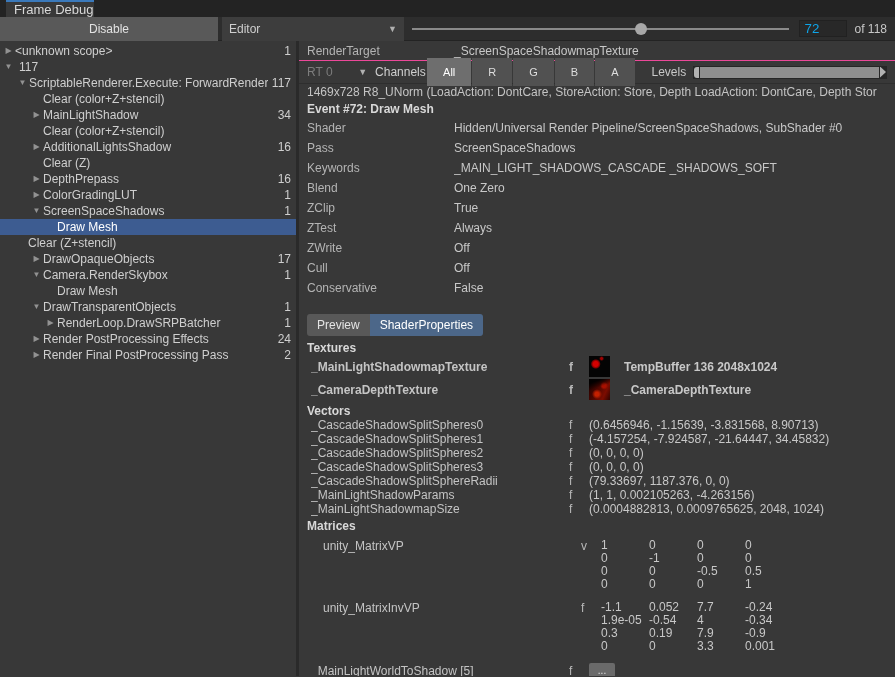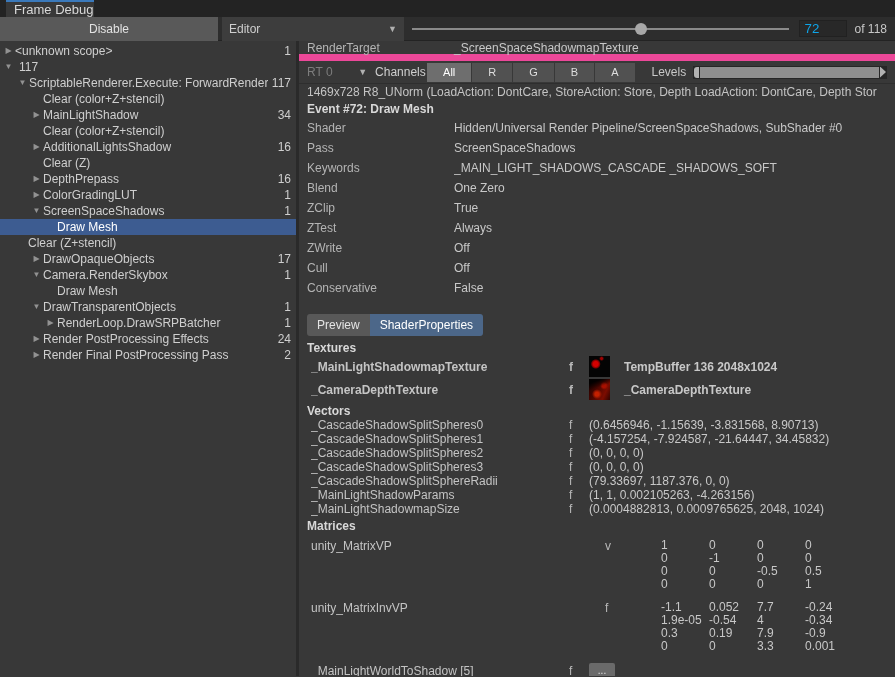--- a/index.html
+++ b/index.html
@@ -32,26 +32,26 @@
   .tree { width:299px; border-right:3px solid #2a2a2a; padding-top:2px; overflow:hidden; background:#383838; }
   .tree-row { height:16px; line-height:16px; display:flex; align-items:center; white-space:nowrap; color:#cfcfcf; }
   .tree-row.selected { background:var(--c-selection,#3d5c91); color:#fff; }
   .arrow { width:13px; flex:none; text-align:center; color:#929292; font-size:8px; }
   .tree-row.selected .arrow { color:#d8d8d8; }
   .tree-label { flex:1; overflow:hidden; }
   .tree-count { flex:none; min-width:20px; text-align:right; padding-right:5px; padding-left:4px; }
 
   
   .detail { flex:1; overflow:hidden; background:#383838; }
-  .rt-row { height:20px; display:flex; align-items:center; padding:0 8px; border-bottom:7px solid #ec4899; }
+  .rt-row { height:20px; display:flex; align-items:center; padding:0 8px; border-bottom:1px solid #ec4899; }
   .rt-label { width:147px; flex:none; color:#b4b4b4; }
   .channels-row { height:23px; display:flex; align-items:center; padding:0 8px; border-bottom:1px solid #2e2e2e; }
   .rt-select { width:62px; display:flex; align-items:center; color:#7d7d7d; margin-right:8px; }
   .channels-label { width:52px; flex:none; color:#cfcfcf; }
-  .ch-btn { min-width:23px; height:19px; background:#515151; color:#dedede; display:flex; align-items:center;
+  .ch-btn { min-width:23px; height:28px; background:#515151; color:#dedede; display:flex; align-items:center;
             justify-content:center; margin-right:1px; font-size:11px; padding:0 16px; }
   .ch-btn.selected { background:#6e6e6e; color:#fff; }
   .levels-label { margin-left:16px; margin-right:7px; }
   .levels-slider { width:200px; height:13px; display:flex; align-items:center; background:#262626; padding:1px; }
   .levels-cap-left { width:5px; height:11px; background:#b2b2b2; border-radius:3px 0 0 3px; flex:none; }
   .levels-fill { flex:1; height:11px; background:#8f8f8f; margin:0 1px; }
   .levels-cap-right { width:6px; height:11px; background:#b2b2b2; flex:none;
                       clip-path:polygon(0 0, 100% 50%, 0 100%); }
   .info-row { height:17px; line-height:17px; padding:0 8px; white-space:nowrap; overflow:hidden; color:#c4c4c4; }
   .event-title { height:17px; line-height:17px; padding:0 8px; font-weight:bold; color:#d8d8d8; }
@@ -76,21 +76,21 @@
   .thumb-depth { background:
       linear-gradient(160deg, rgba(0,0,0,0.95) 0 16%, transparent 42%),
       radial-gradient(circle at 72% 32%, #a81000 0 2px, transparent 4px),
       radial-gradient(circle at 38% 72%, #c42000 0 2px, transparent 5px),
       linear-gradient(115deg, #1c0000 0%, #4a0600 40%, #7c0c00 74%, #2c0300 100%); }
   .tex-value { white-space:nowrap; }
 
   .vec-row { height:14px; line-height:14px; display:flex; padding-left:12px; }
   .vec-value { white-space:nowrap; }
 
-  .matrix-block { display:flex; padding-left:12px; margin:6px 0 10px;gap:36px; }
+  .matrix-block { display:flex; padding-left:12px; margin:6px 12px 10px; }
   .matrix-grid { display:grid; grid-template-columns:repeat(4,48px); line-height:13px; }
   .world-row { height:16px; display:flex; align-items:center; padding-left:12px; margin-top:6px; }
   .more-btn { width:26px; height:16px; background:#6a6a6a; color:#e0e0e0; border-radius:2px;
               display:flex; align-items:center; justify-content:center; font-size:10px; line-height:10px; }
 </style>
 </head>
 <body>
 
 <div class="window" style="--c-selection: #3d5c91; --c-tab-accent: #3a79bb; --c-subtab-active: #4c6789;">
 

